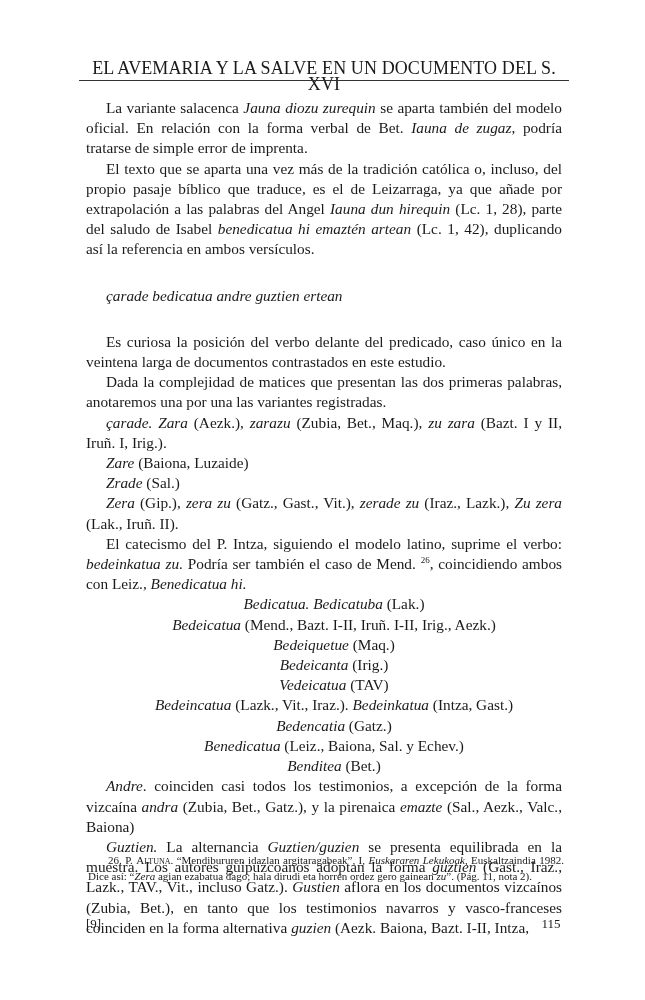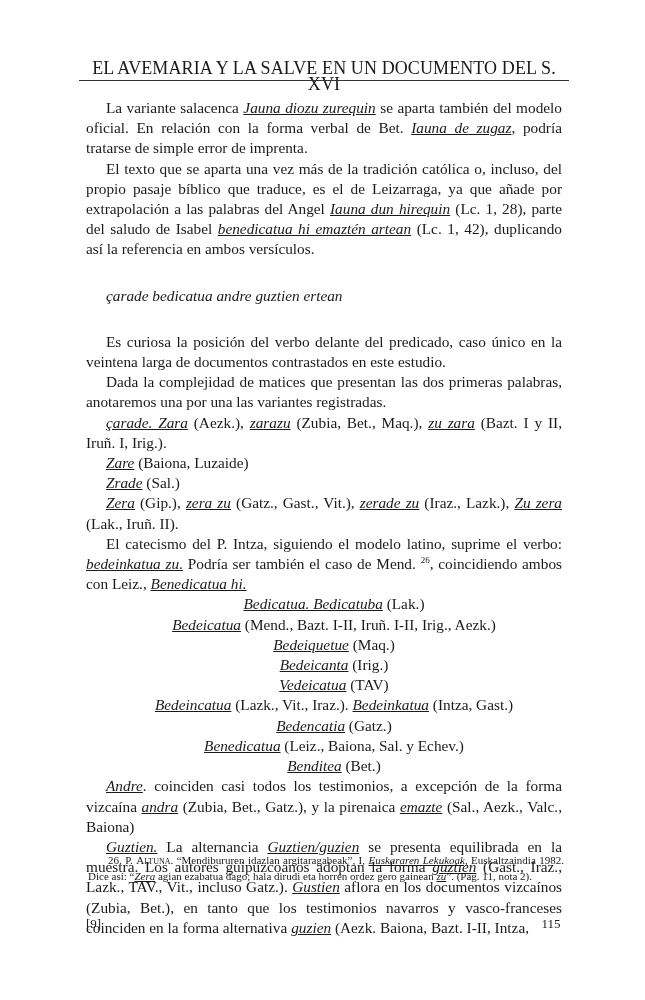--- a/index.html
+++ b/index.html
@@ -49,21 +49,21 @@
     .body-text p.list {
       text-indent: 0;
       padding-left: 20px;
       text-align: center;
     }
     .section-title {
       margin: 26px 0 26px 0 !important;
       text-indent: 20px;
       font-style: italic;
     }
-    i { font-style: italic; text-decoration: underline; }
+    i { font-style: italic; }
     sup { font-size: 9px; vertical-align: 6px; line-height: 0; }
     .footnote {
       position: absolute;
       left: 88px;
       top: 853px;
       width: 476px;
       font-size: 11px;
       line-height: 15.5px;
       text-align: justify;
     }

